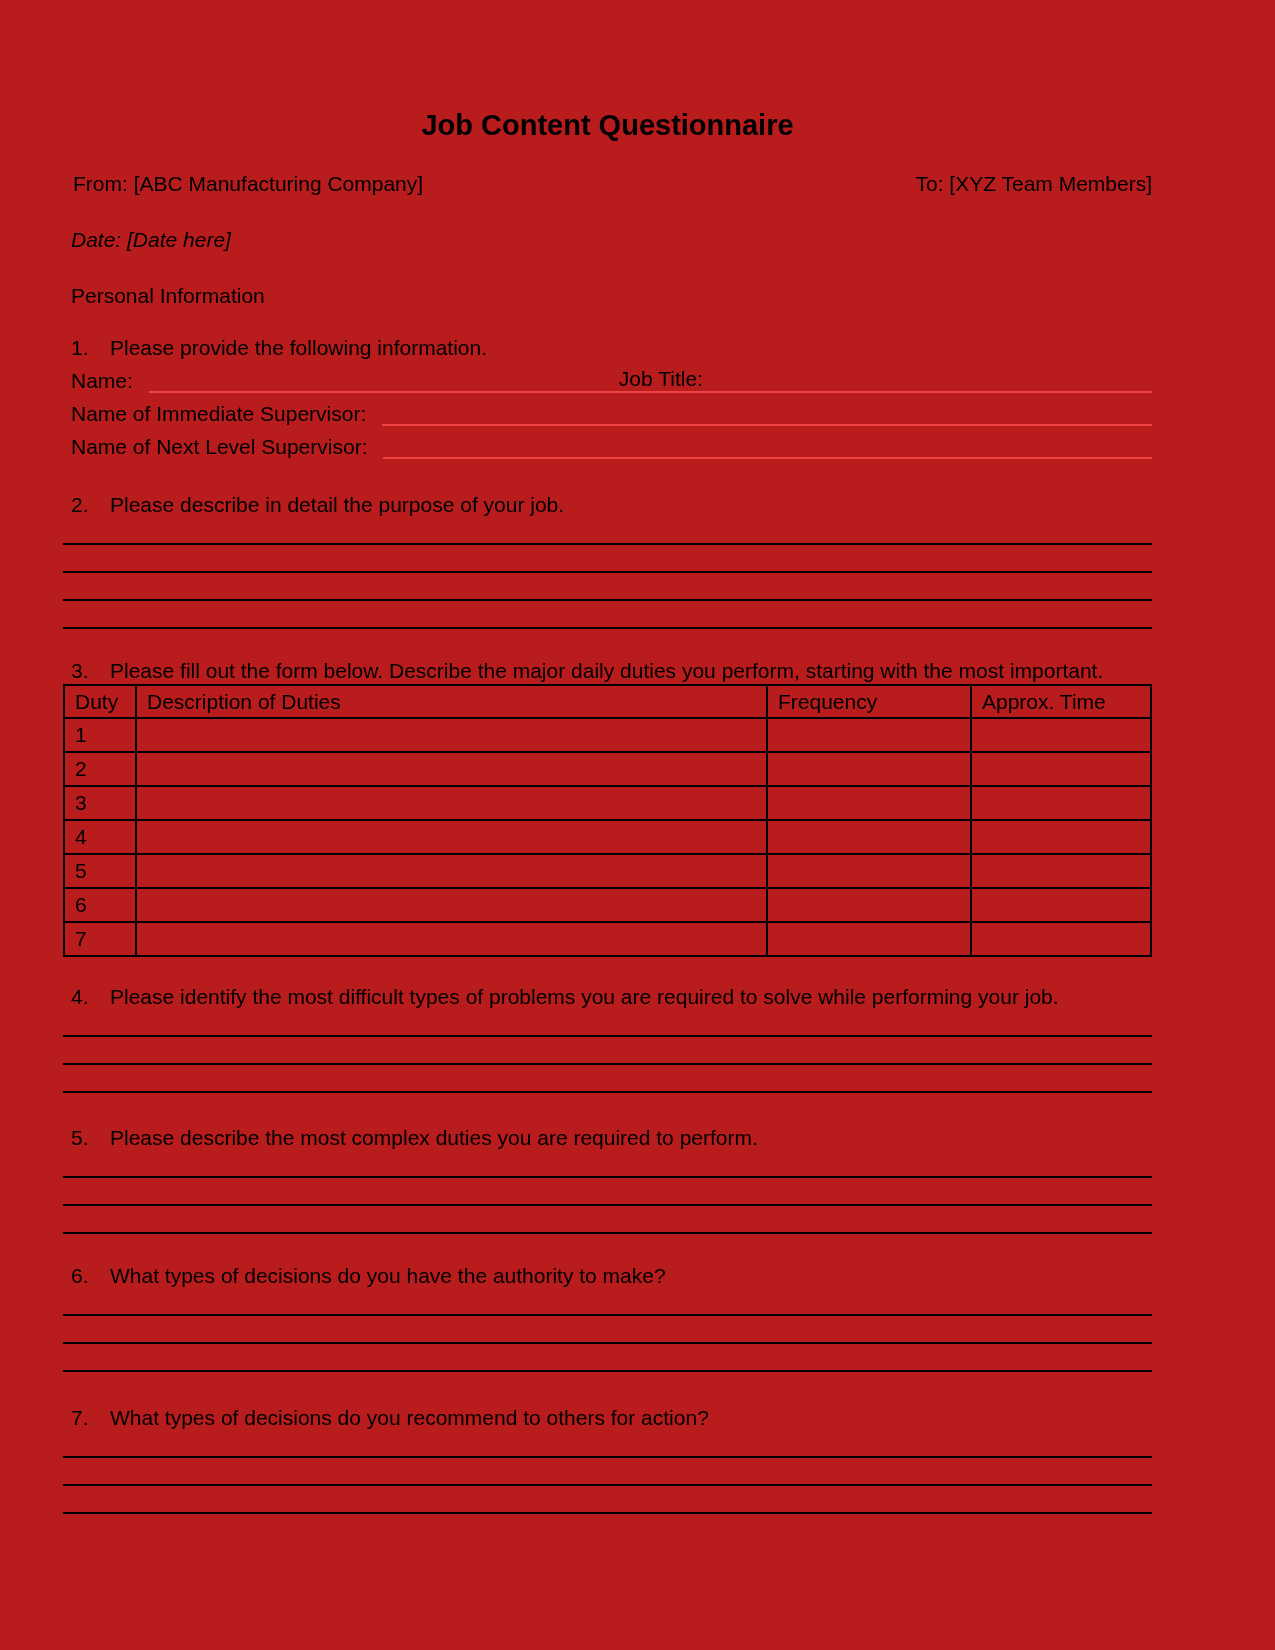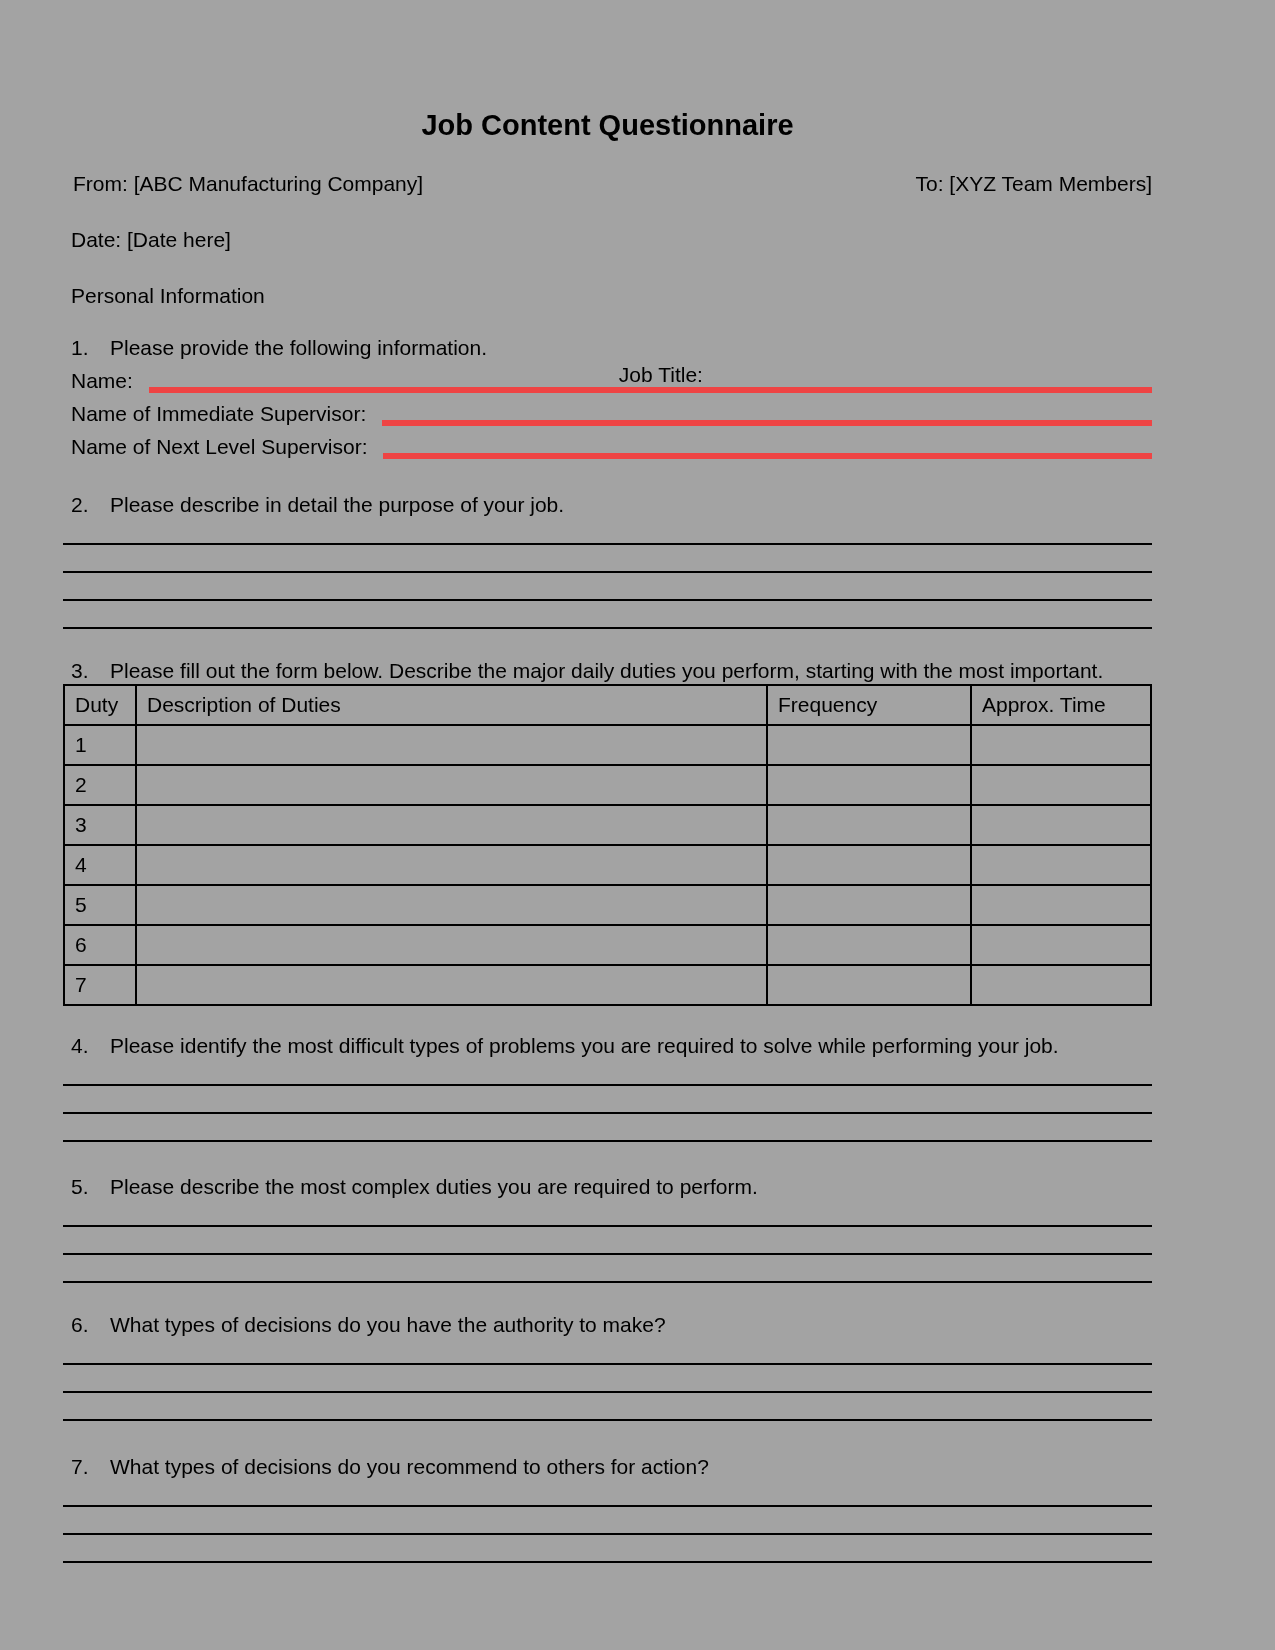--- a/index.html
+++ b/index.html
@@ -1,59 +1,59 @@
 <!DOCTYPE html>
 <html><head>
 <meta charset="utf-8">
 <style>
   * { margin: 0; padding: 0; box-sizing: border-box; }
   html, body { background: #ffffff; }
   .page {
     position: relative;
     width: 1275px;
     height: 1650px;
-    background: #a3a3a3;
+    background: #b91c1c;
     color: #000000;
     font-family: "Liberation Sans", sans-serif;
     font-size: 21px;
     line-height: 24px;
     overflow: hidden;
     padding: 0 123px 0 63px;
   }
   .title {
     padding-top: 109px;
     font-size: 29px;
     line-height: 33px;
     font-weight: bold;
     text-align: center;
   }
   .fromto {
     margin-top: 30px;
     margin-left: 10px;
     display: flex;
     justify-content: space-between;
   }
-  .date-line { margin-top: 32px; margin-left: 8px; }
+  .date-line { margin-top: 32px; margin-left: 8px; font-style: italic; }
   .section-heading { margin-top: 32px; margin-left: 8px; font-weight: normal; }
   .section-heading.tight { margin-top: 8px; }
   .question { margin-top: 28px; margin-left: 8px; display: flex; }
   .question.gap34 { margin-top: 34px; }
   .question.gap30 { margin-top: 30px; }
   .question.gap33 { margin-top: 33px; }
   .q-num { width: 39px; flex-shrink: 0; }
   .q-text { flex: 1; }
   .field-row {
     display: flex;
     align-items: flex-end;
     margin-left: 8px;
     height: 33px;
   }
   .field-label { white-space: nowrap; }
   .field-underline {
-    border-bottom: 6px solid #ef4444;
+    border-bottom: 2px solid #ef4444;
     margin-left: 16px;
     flex: 1;
     min-height: 0;
   }
   .field-underline.with-inner-label { display: block; }
   .inner-label { display: inline-block; margin-left: 470px; white-space: nowrap; }
   .answer-lines { width: 100%; }
   .answer-line {
     height: 28px;
     border-bottom: 2px solid #000000;
@@ -61,21 +61,21 @@
   table.duties {
     margin-top: 1px;
     width: 100%;
     border-collapse: collapse;
     table-layout: fixed;
   }
   table.duties th, table.duties td {
     border: 2px solid #000000;
     font-weight: normal;
     font-size: 21px;
-    padding: 7px 10px;
+    padding: 0 10px;
     text-align: left;
     vertical-align: middle;
   }
   table.duties thead tr { height: 33px; }
   table.duties tbody tr { height: 34px; }
   .col-duty { width: 72px; }
   .col-desc { width: auto; }
   .col-freq { width: 204px; }
   .col-time { width: 180px; }
   th.duty-head, td.duty-cell { text-align: center; padding: 0 4px; }

